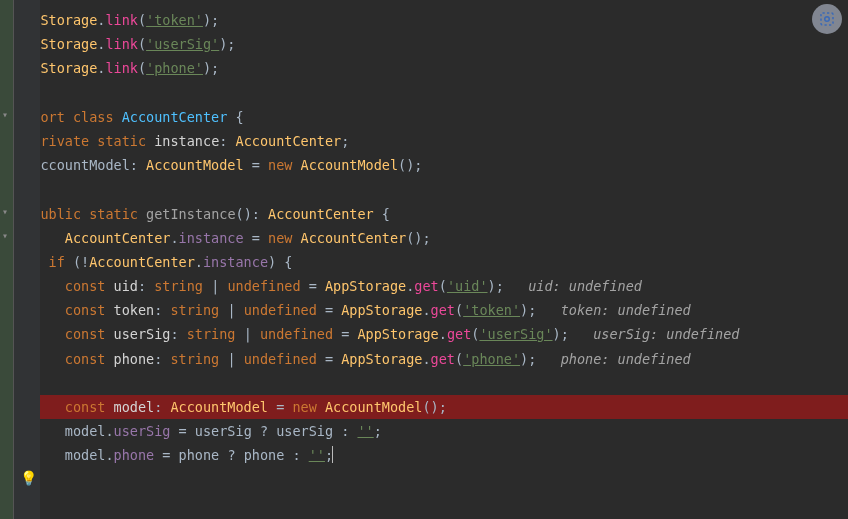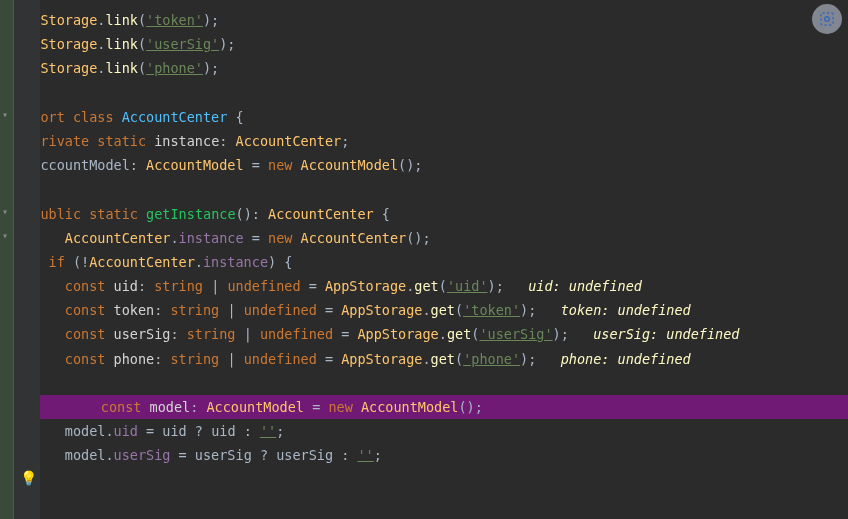--- a/index.html
+++ b/index.html
@@ -37,33 +37,32 @@
       top: 0;
       width: 848px;
       padding-top: 8px;
     }
     .line {
       white-space: pre;
       padding-left: 16px;
       height: 24.2px;
     }
     .line-highlighted {
-      background: #701a75;
-      margin-left: 36px;
+      background: #7f1d1d;
     }
     
     .c-default { color: #a9b7c6; }
     .c-keyword { color: #cc7832; font-weight: 500; }
     .c-class { color: #4fc1ff; }
     .c-type { color: #ffc66d; }
-    .c-method { color: #fef9c3; }
-    .c-methodc { color: #22c55e; }
+    .c-method { color: #ec4899; }
+    .c-methodc { color: #a3a3a3; }
     .c-string { color: #6a8759; text-decoration: underline; }
     .c-purple { color: #9876aa; }
-    .c-comment { color: #fef9c3; font-style: italic; }
+    .c-comment { color: #a3a3a3; font-style: italic; }
     .c-op { color: #a9b7c6; }
     .c-white { color: #d4d4d4; }
     .c-dot { color: #a9b7c6; }
 
     .gutter-fold {
       position: absolute;
       left: 2px;
       width: 10px;
       height: 10px;
       color: #888;
@@ -130,15 +129,15 @@
     <div class="line"><span>  </span></div>
     <div class="line"><span>  </span><span class="c-keyword">public</span><span class="c-default"> </span><span class="c-keyword">static</span><span class="c-default"> </span><span class="c-methodc">getInstance</span><span class="c-op">(): </span><span class="c-type">AccountCenter</span><span class="c-op"> {</span></div>
     <div class="line"><span>      </span><span class="c-type">AccountCenter</span><span class="c-op">.</span><span class="c-purple">instance</span><span class="c-op"> = </span><span class="c-keyword">new</span><span class="c-default"> </span><span class="c-type">AccountCenter</span><span class="c-op">();</span></div>
     <div class="line"><span>    </span><span class="c-keyword">if</span><span class="c-op"> (!</span><span class="c-type">AccountCenter</span><span class="c-op">.</span><span class="c-purple">instance</span><span class="c-op">) {</span></div>
     <div class="line"><span>      </span><span class="c-keyword">const</span><span class="c-default"> </span><span class="c-white">uid</span><span class="c-op">: </span><span class="c-keyword">string</span><span class="c-op"> | </span><span class="c-keyword">undefined</span><span class="c-op"> = </span><span class="c-type">AppStorage</span><span class="c-op">.</span><span class="c-method">get</span><span class="c-op">(</span><span class="c-string">'uid'</span><span class="c-op">);   </span><span class="c-comment">uid: undefined</span></div>
     <div class="line"><span>      </span><span class="c-keyword">const</span><span class="c-default"> </span><span class="c-white">token</span><span class="c-op">: </span><span class="c-keyword">string</span><span class="c-op"> | </span><span class="c-keyword">undefined</span><span class="c-op"> = </span><span class="c-type">AppStorage</span><span class="c-op">.</span><span class="c-method">get</span><span class="c-op">(</span><span class="c-string">'token'</span><span class="c-op">);   </span><span class="c-comment">token: undefined</span></div>
     <div class="line"><span>      </span><span class="c-keyword">const</span><span class="c-default"> </span><span class="c-white">userSig</span><span class="c-op">: </span><span class="c-keyword">string</span><span class="c-op"> | </span><span class="c-keyword">undefined</span><span class="c-op"> = </span><span class="c-type">AppStorage</span><span class="c-op">.</span><span class="c-method">get</span><span class="c-op">(</span><span class="c-string">'userSig'</span><span class="c-op">);   </span><span class="c-comment">userSig: undefined</span></div>
     <div class="line"><span>      </span><span class="c-keyword">const</span><span class="c-default"> </span><span class="c-white">phone</span><span class="c-op">: </span><span class="c-keyword">string</span><span class="c-op"> | </span><span class="c-keyword">undefined</span><span class="c-op"> = </span><span class="c-type">AppStorage</span><span class="c-op">.</span><span class="c-method">get</span><span class="c-op">(</span><span class="c-string">'phone'</span><span class="c-op">);   </span><span class="c-comment">phone: undefined</span></div>
     <div class="line"><span>      </span></div>
     <div class="line line-highlighted"><span>      </span><span class="c-keyword">const</span><span class="c-default"> </span><span class="c-white">model</span><span class="c-op">: </span><span class="c-type">AccountModel</span><span class="c-op"> = </span><span class="c-keyword">new</span><span class="c-default"> </span><span class="c-type">AccountModel</span><span class="c-op">();</span></div>
-    <div class="line"><span>      </span><span class="c-default">model.</span><span class="c-purple">uid</span><span class="c-op"> = </span><span class="c-default">uid </span><span class="c-op">? </span><span class="c-default">uid </span><span class="c-op">: </span><span class="c-string">''</span><span class="c-op">;</span></div>
     <div class="line"><span>      </span><span class="c-default">model.</span><span class="c-purple">userSig</span><span class="c-op"> = </span><span class="c-default">userSig </span><span class="c-op">? </span><span class="c-default">userSig </span><span class="c-op">: </span><span class="c-string">''</span><span class="c-op">;</span></div>
+    <div class="line"><span>      </span><span class="c-default">model.</span><span class="c-purple">phone</span><span class="c-op"> = </span><span class="c-default">phone </span><span class="c-op">? </span><span class="c-default">phone </span><span class="c-op">: </span><span class="c-string">''</span><span class="c-op">;</span><span class="cursor"></span></div>
   </div>
 
 </body></html>

